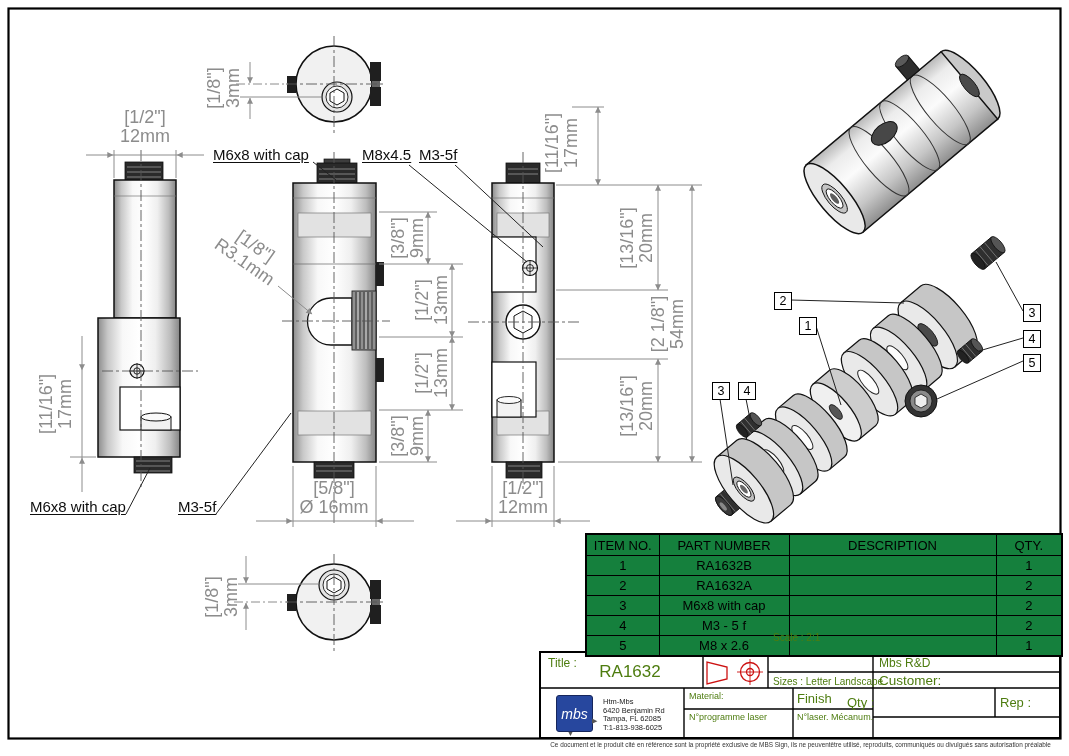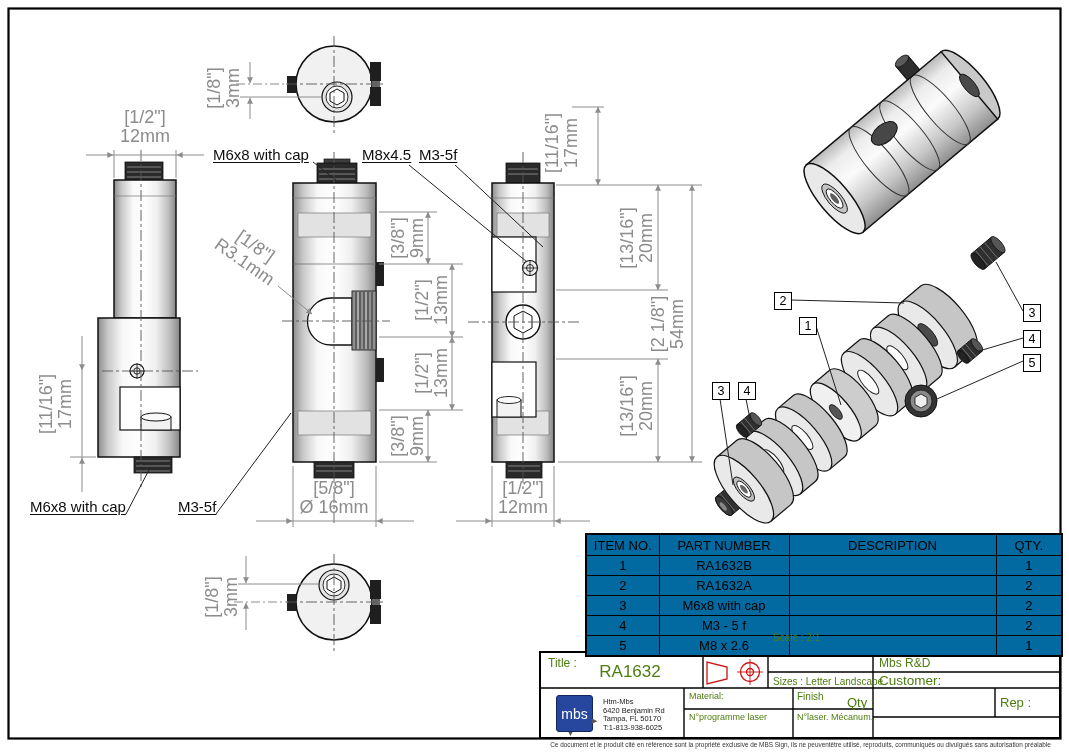--- a/index.html
+++ b/index.html
@@ -9,26 +9,26 @@
   .abs{position:absolute}
   .dim{position:absolute;color:#8c8c8c;font-size:18px;line-height:1.03;text-align:center;white-space:nowrap}
   .dim span{display:block}
   .dim.v{transform:translate(-50%,-50%) rotate(-90deg)}
   .dim.h{transform:translate(-50%,-50%)}
   .dim.r{transform:translate(-50%,-50%) rotate(35deg)}
   .lbl{position:absolute;font-size:15px;color:#0e0e0e;text-decoration:underline;text-underline-offset:2px;white-space:nowrap}
   .balloon{position:absolute;width:18px;height:18px;border:1.5px solid #000;background:#fff;
            font-size:12.5px;color:#000;display:flex;align-items:center;justify-content:center;box-sizing:border-box}
   .bom{position:absolute;left:585px;top:533px;width:476px;border-collapse:collapse;table-layout:fixed;
-       font-size:13px;color:#000;background:#0369a1;border:2px solid #000}
+       font-size:13px;color:#000;background:#15803d;border:2px solid #000}
   .bom th,.bom td{border:1.4px solid #000;text-align:center;padding:0 2px;font-weight:400;height:19px;overflow:hidden;white-space:nowrap}
   .bom thead th{height:20px}
   .tbt{position:absolute;color:#4d7c0f;white-space:nowrap}
   .logo{position:absolute;left:556px;top:695px;width:35px;height:35px;background:#27479e;border:1px solid #16265c;
-        color:#fff;font-size:14px;display:flex;align-items:center;justify-content:center;border-radius:3px}
+        color:#fff;font-style:italic;font-size:14px;display:flex;align-items:center;justify-content:center;border-radius:3px}
   .addr{position:absolute;left:603px;top:698px;font-size:7.5px;line-height:8.6px;color:#222;font-weight:normal}
   .disclaimer{position:absolute;left:540px;top:741px;width:521px;text-align:center;font-size:6.4px;color:#333}
 </style>
 </head>
 <body>
 
 <div class="sheet">
 
 <svg width="1069" height="756" viewBox="0 0 1069 756">
   <defs>
@@ -481,33 +481,33 @@
 </table>
 
 <div class="tbt" style="left:548px;top:656px;font-size:12px">Title :</div>
 <div class="tbt" style="left:560px;top:662px;width:140px;text-align:center;font-size:17px">RA1632</div>
 <div class="tbt" style="left:773px;top:632px;font-size:10px">Scale : 2:1</div>
 <div class="tbt" style="left:773px;top:676px;font-size:10px">Sizes : Letter Landscape</div>
 <div class="tbt" style="left:879px;top:656px;font-size:12px">Mbs R&amp;D</div>
 <div class="tbt" style="left:879px;top:673px;font-size:13.5px">Customer:</div>
 <div class="tbt" style="left:689px;top:691px;font-size:9px">Material:</div>
 <div class="tbt" style="left:689px;top:712px;font-size:9px">N°programme laser</div>
-<div class="tbt" style="left:797px;top:691px;font-size:10px">Finish</div>
+<div class="tbt" style="left:797px;top:691px;font-size:13px">Finish</div>
 <div class="tbt" style="left:797px;top:712px;font-size:9px">N°laser. Mécanum.</div>
 <div class="tbt" style="left:847px;top:695px;font-size:13px">Qty :</div>
 <div class="tbt" style="left:1000px;top:695px;font-size:13px">Rep :</div>
 <div class="tbt" style="left:879px;top:762px;font-size:12.5px">N° Plan : RA1632</div>
 
 <div class="logo">
       <span>mbs</span>
     </div>
 <div class="abs" style="left:592px;top:717px;font-size:7px;color:#555">▶</div>
 <div class="abs" style="left:567px;top:730px;font-size:7px;color:#555">▼</div>
 <div class="addr">
   <div>Htm-Mbs</div>
   <div>6420 Benjamin Rd</div>
-  <div>Tampa, FL 50170</div>
+  <div>Tampa, FL 62085</div>
   <div>T:1-813-938-6025</div>
 </div>
 
 <div class="disclaimer">Ce document et le produit cité en référence sont la propriété exclusive de MBS Sign, ils ne peuventêtre utilisé, reproduits, communiqués ou divulgués sans autorisation préalable</div>
 
 </div>
 
 </body></html>

